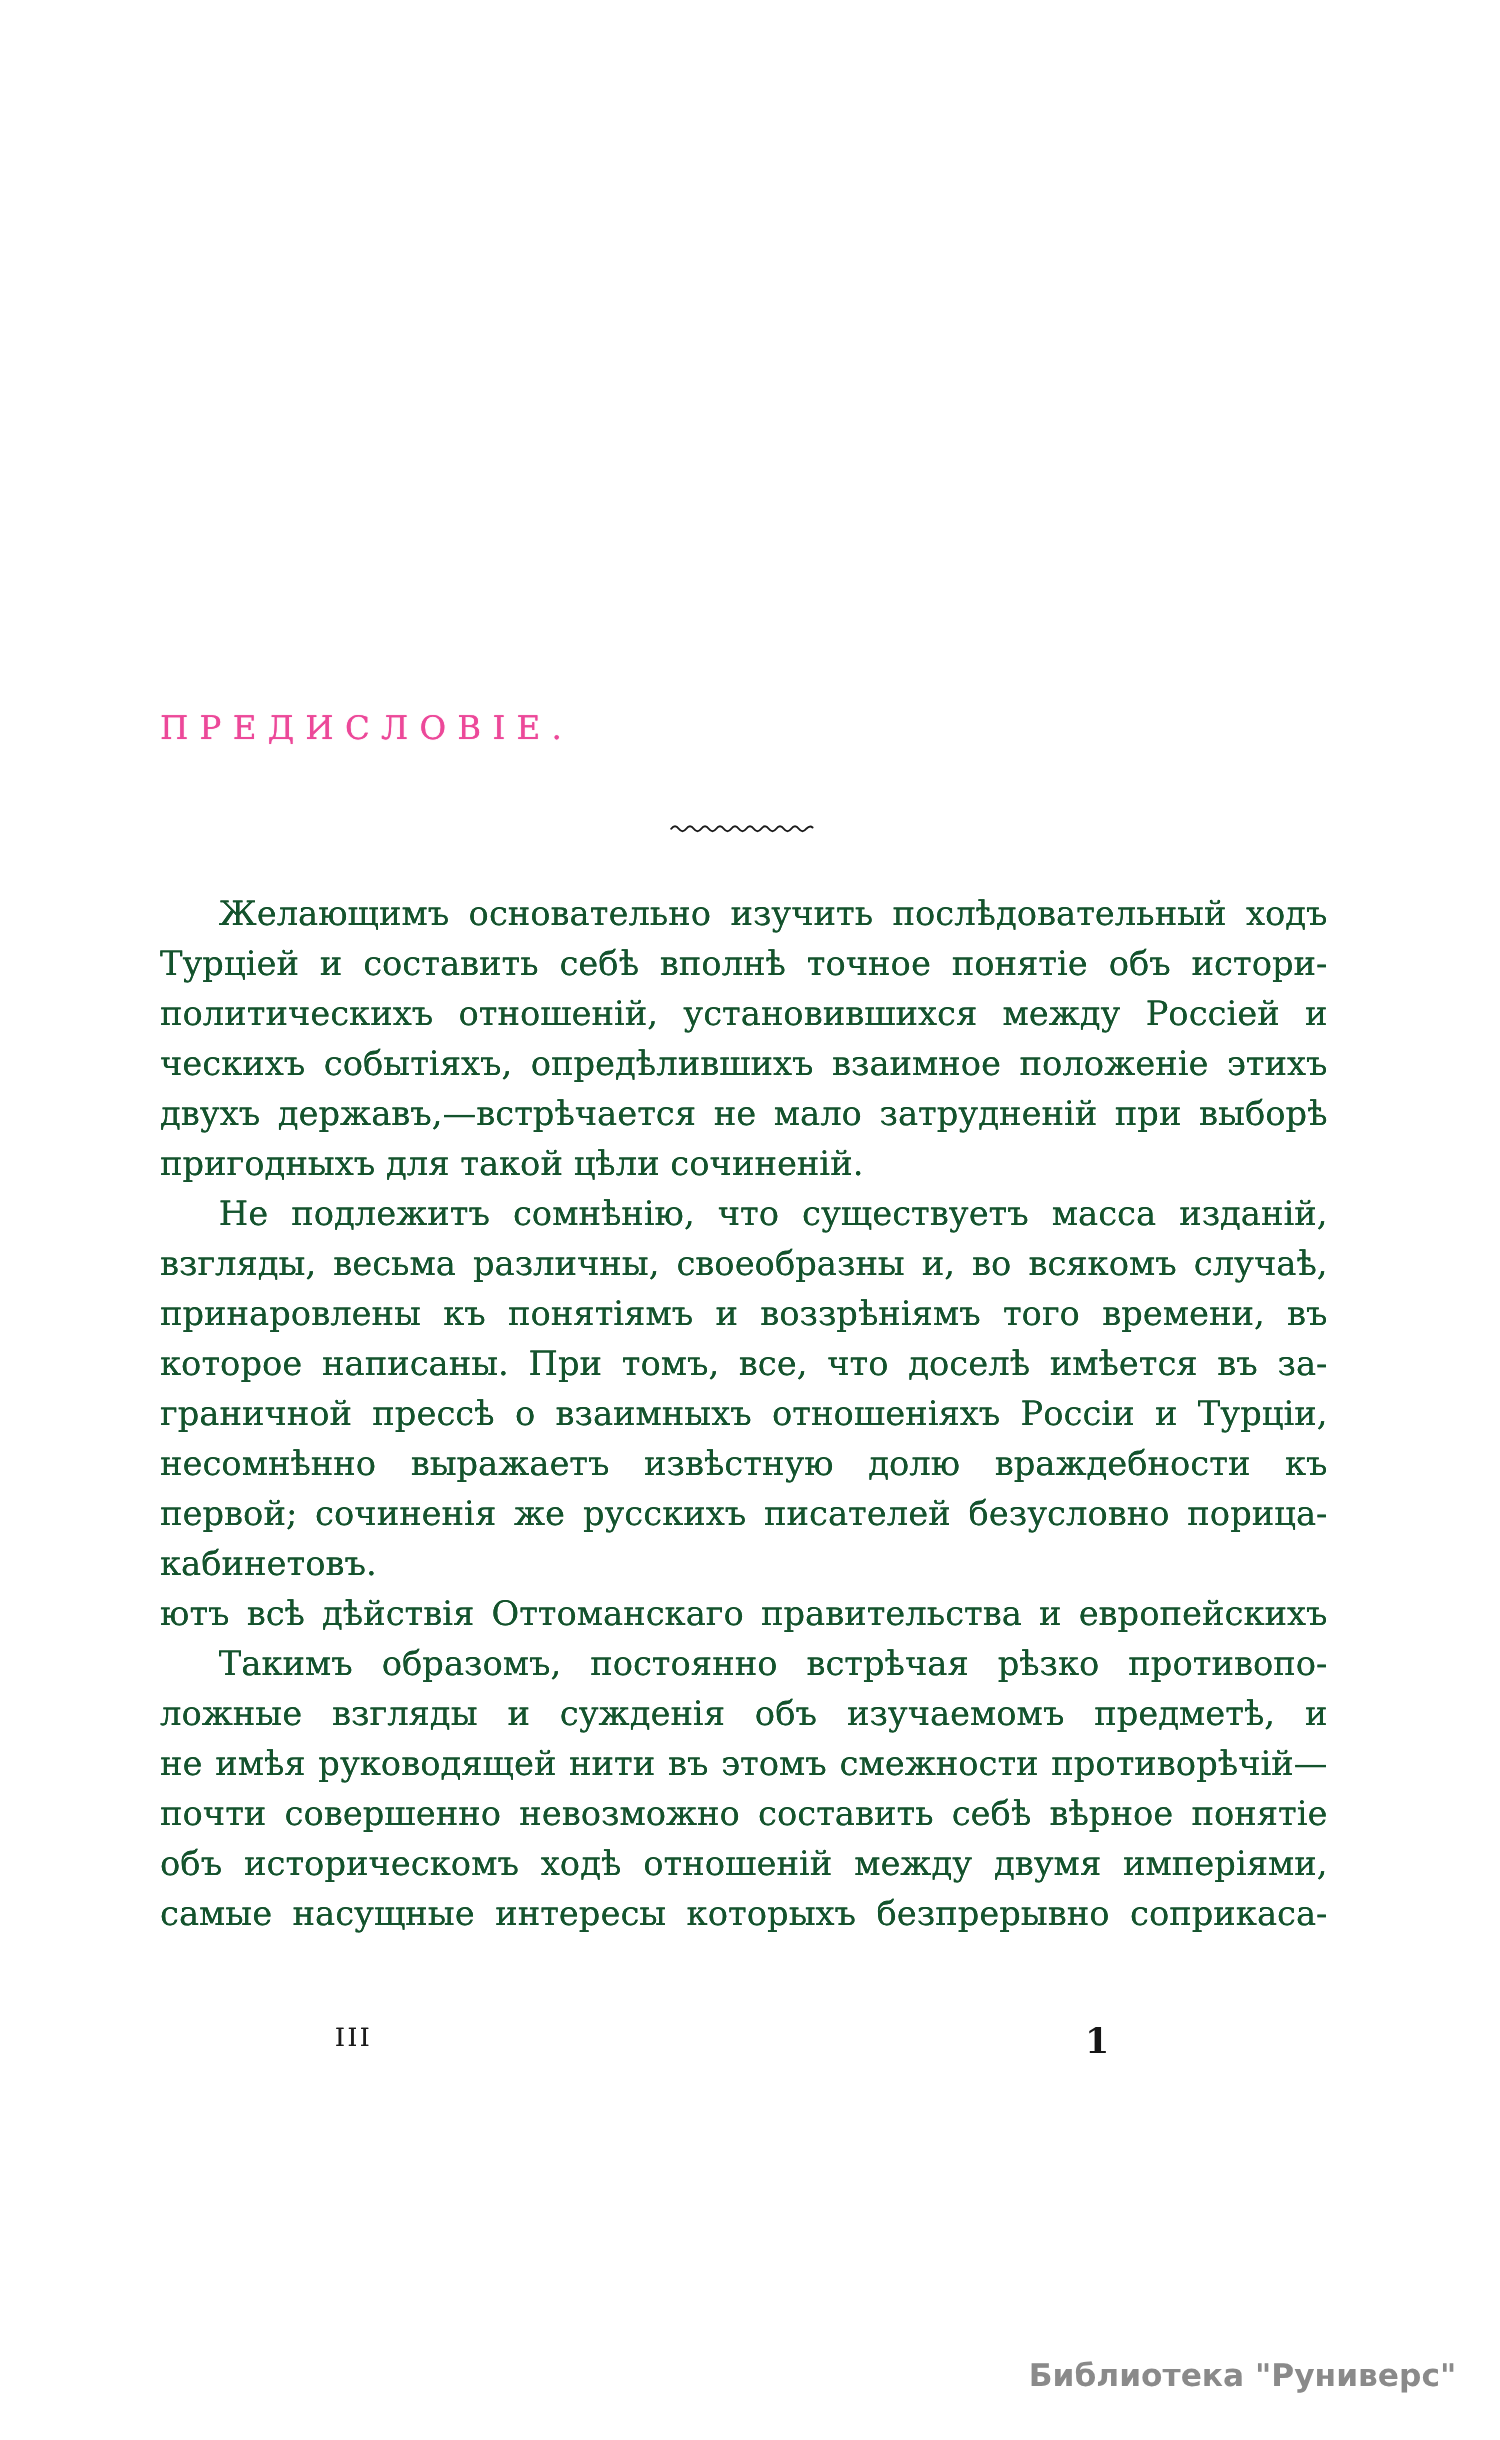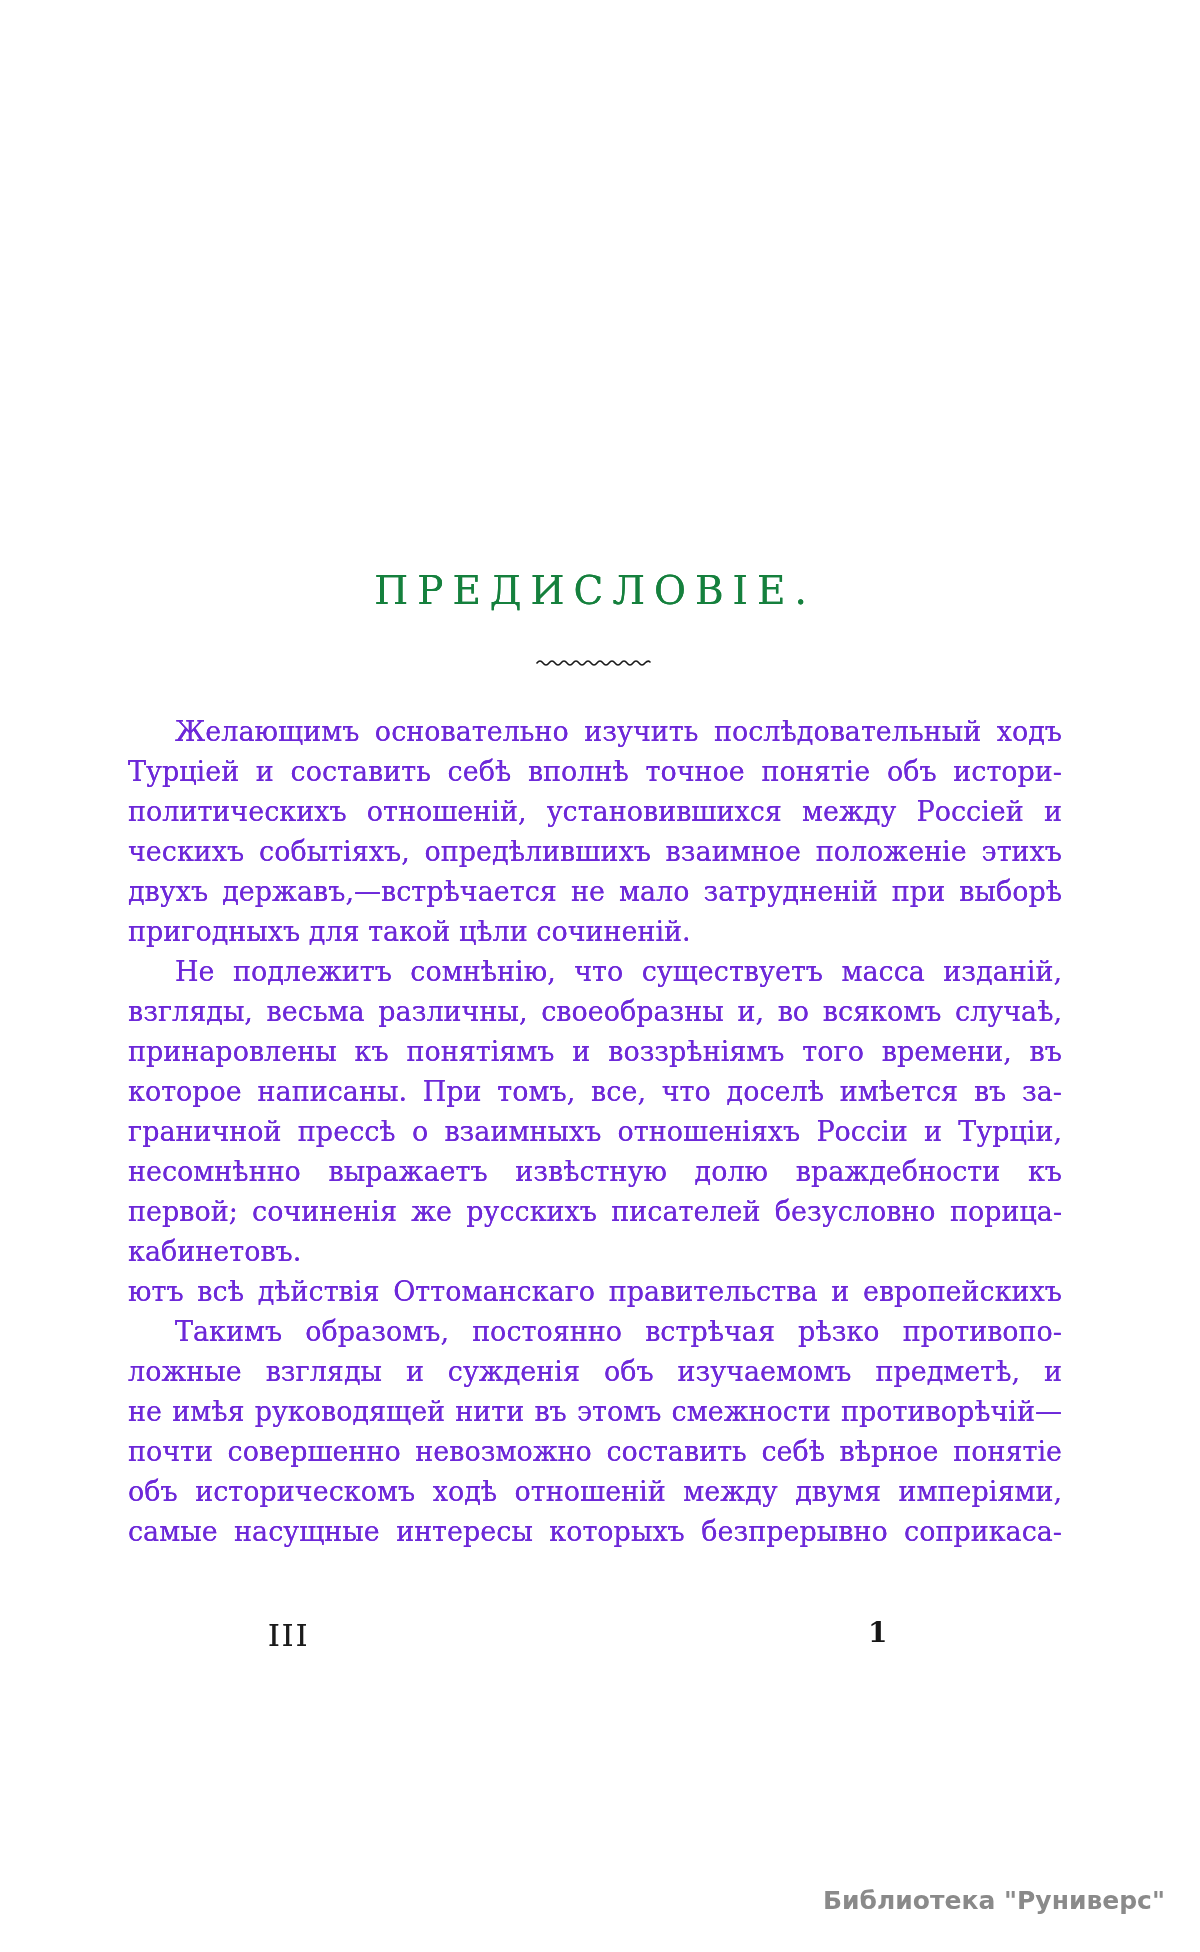--- a/index.html
+++ b/index.html
@@ -11,56 +11,56 @@
     overflow: hidden;
   }
   .scan-page {
     position: absolute; inset: 0;
     background: #ffffff;
     color: #1b1b1b;
   }
   .doc-title {
     position: absolute;
     top: 568px; left: 128px; width: 934px;
-    text-align: center;
-    font-size: 39px;
+    text-align: left;
+    font-size: 26px;
     font-weight: normal;
     letter-spacing: 9px;
-    color: #15803d;
+    color: #ec4899;
     text-shadow: 0 0 0.6px currentColor;
     white-space: nowrap;
   }
   .ornament {
     position: absolute;
     top: 652px; left: 128px; width: 934px;
     text-align: center;
   }
   .ornament svg { display: inline-block; }
   .text-block {
     position: absolute;
     top: 712px; left: 128px; width: 934px;
     font-size: 27px;
     line-height: 40px;
-    color: #6d28d9;
+    color: #14532d;
     text-shadow: 0 0 0.5px currentColor;
   }
   .line {
     width: 100%;
     white-space: normal;
   }
   .line.just {
     text-align: justify;
     text-align-last: justify;
     text-justify: inter-word;
   }
   .line.indent { text-indent: 47px; }
   .sig-mark {
     position: absolute;
     top: 1618px; left: 268px;
-    font-size: 30px;
+    font-size: 20px;
     letter-spacing: 2px;
     color: #1b1b1b;
     text-shadow: 0 0 0.5px currentColor;
   }
   .page-num {
     position: absolute;
     top: 1616px; left: 868px;
     font-size: 28px;
     font-weight: bold;
     color: #161616;

